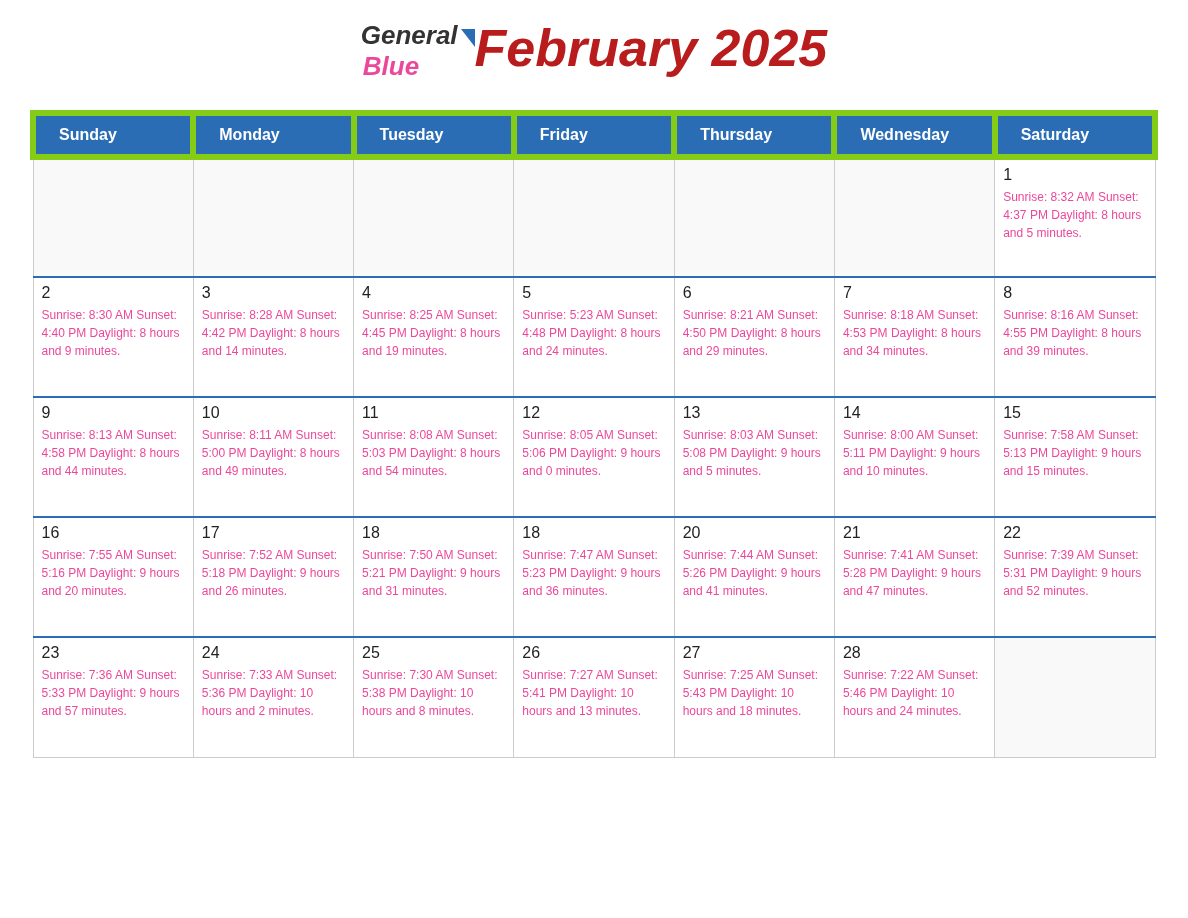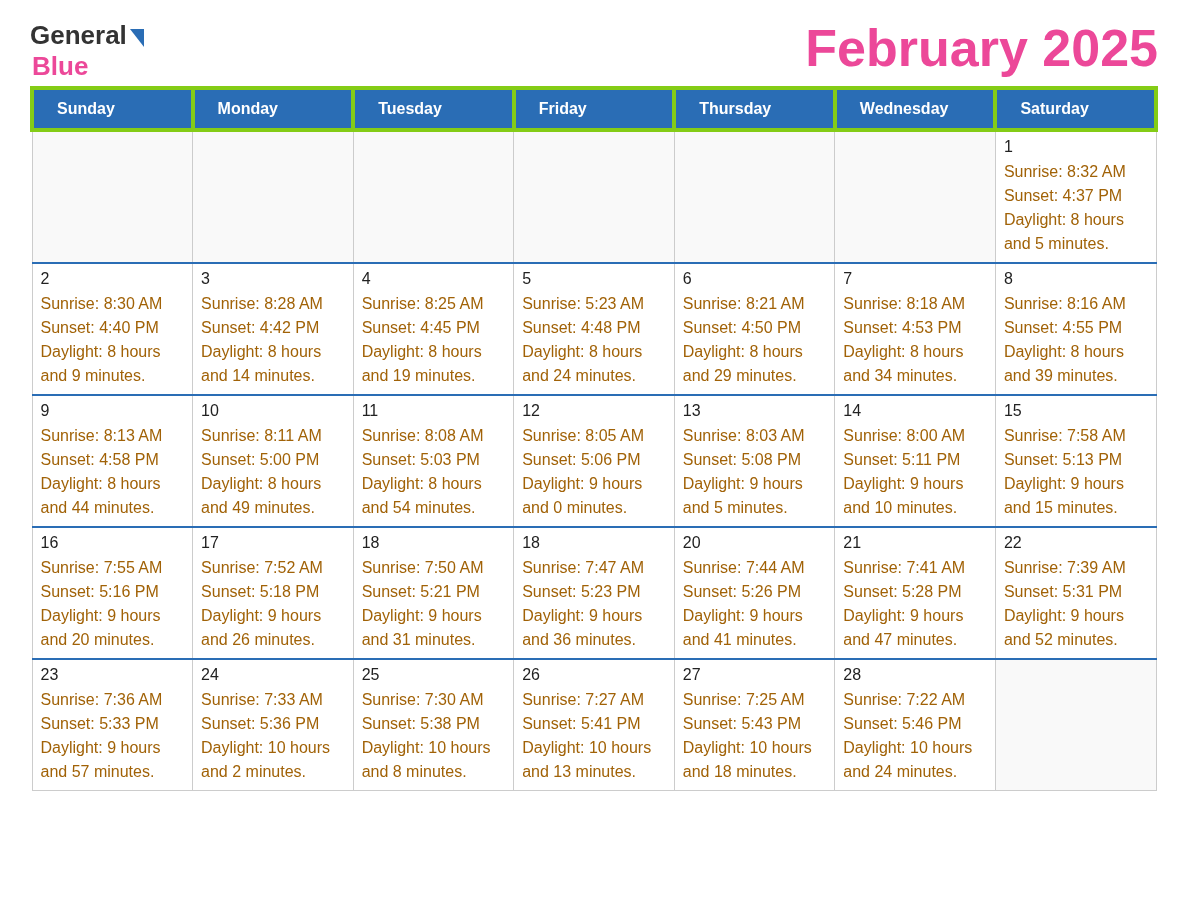--- a/index.html
+++ b/index.html
@@ -5,23 +5,24 @@
     * { box-sizing: border-box; margin: 0; padding: 0; }
     body {
       font-family: Arial, sans-serif;
       background: #fff;
       padding: 20px 30px;
       width: 1188px;
       min-height: 918px;
     }
     .header {
       display: flex;
-      justify-content: space-between;
+      justify-content: center;
       align-items: flex-start;
-      margin-bottom: 4px;
+      margin-bottom: 28px;
+      font-style: italic;
     }
     .logo {
       display: flex;
       flex-direction: column;
       align-items: flex-start;
     }
     .logo-top {
       display: flex;
       align-items: center;
     }
@@ -44,41 +45,41 @@
       font-weight: bold;
       color: #ec4899;
       margin-left: 2px;
     }
     .title-block {
       text-align: right;
     }
     .calendar-title {
       font-size: 52px;
       font-weight: bold;
-      color: #ec4899;
+      color: #b91c1c;
       line-height: 1.1;
     }
     .calendar-subtitle {
       font-size: 20px;
       color: #444;
       margin-top: 4px;
     }
     .calendar {
       width: 100%;
       border-collapse: collapse;
       border: 1px solid #aaa;
     }
     .calendar th {
       background-color: #2a6db5;
       color: #fff;
       font-size: 16px;
       font-weight: bold;
       padding: 10px 23px;
       text-align: left;
-      border: 4px solid #84cc16;
+      border: 6px solid #84cc16;
     }
     .calendar td {
       width: 14.28%;
       vertical-align: top;
       padding: 6px 8px;
       border: 1px solid #ccc;
       font-size: 12px;
       color: #333;
       min-height: 110px;
       height: 120px;
@@ -87,22 +88,22 @@
       background: #f9f9f9;
     }
     .day-number {
       font-size: 16px;
       font-weight: normal;
       color: #222;
       display: block;
       margin-bottom: 4px;
     }
     .day-info {
-      font-size: 16px;
-      color: #a16207;
+      font-size: 12px;
+      color: #ec4899;
       line-height: 1.5;
     }
     .row-border td {
       border-top: 2px solid #2a6db5;
     }
   </style>
 </head>
 <body>
 
 <div class="header">

